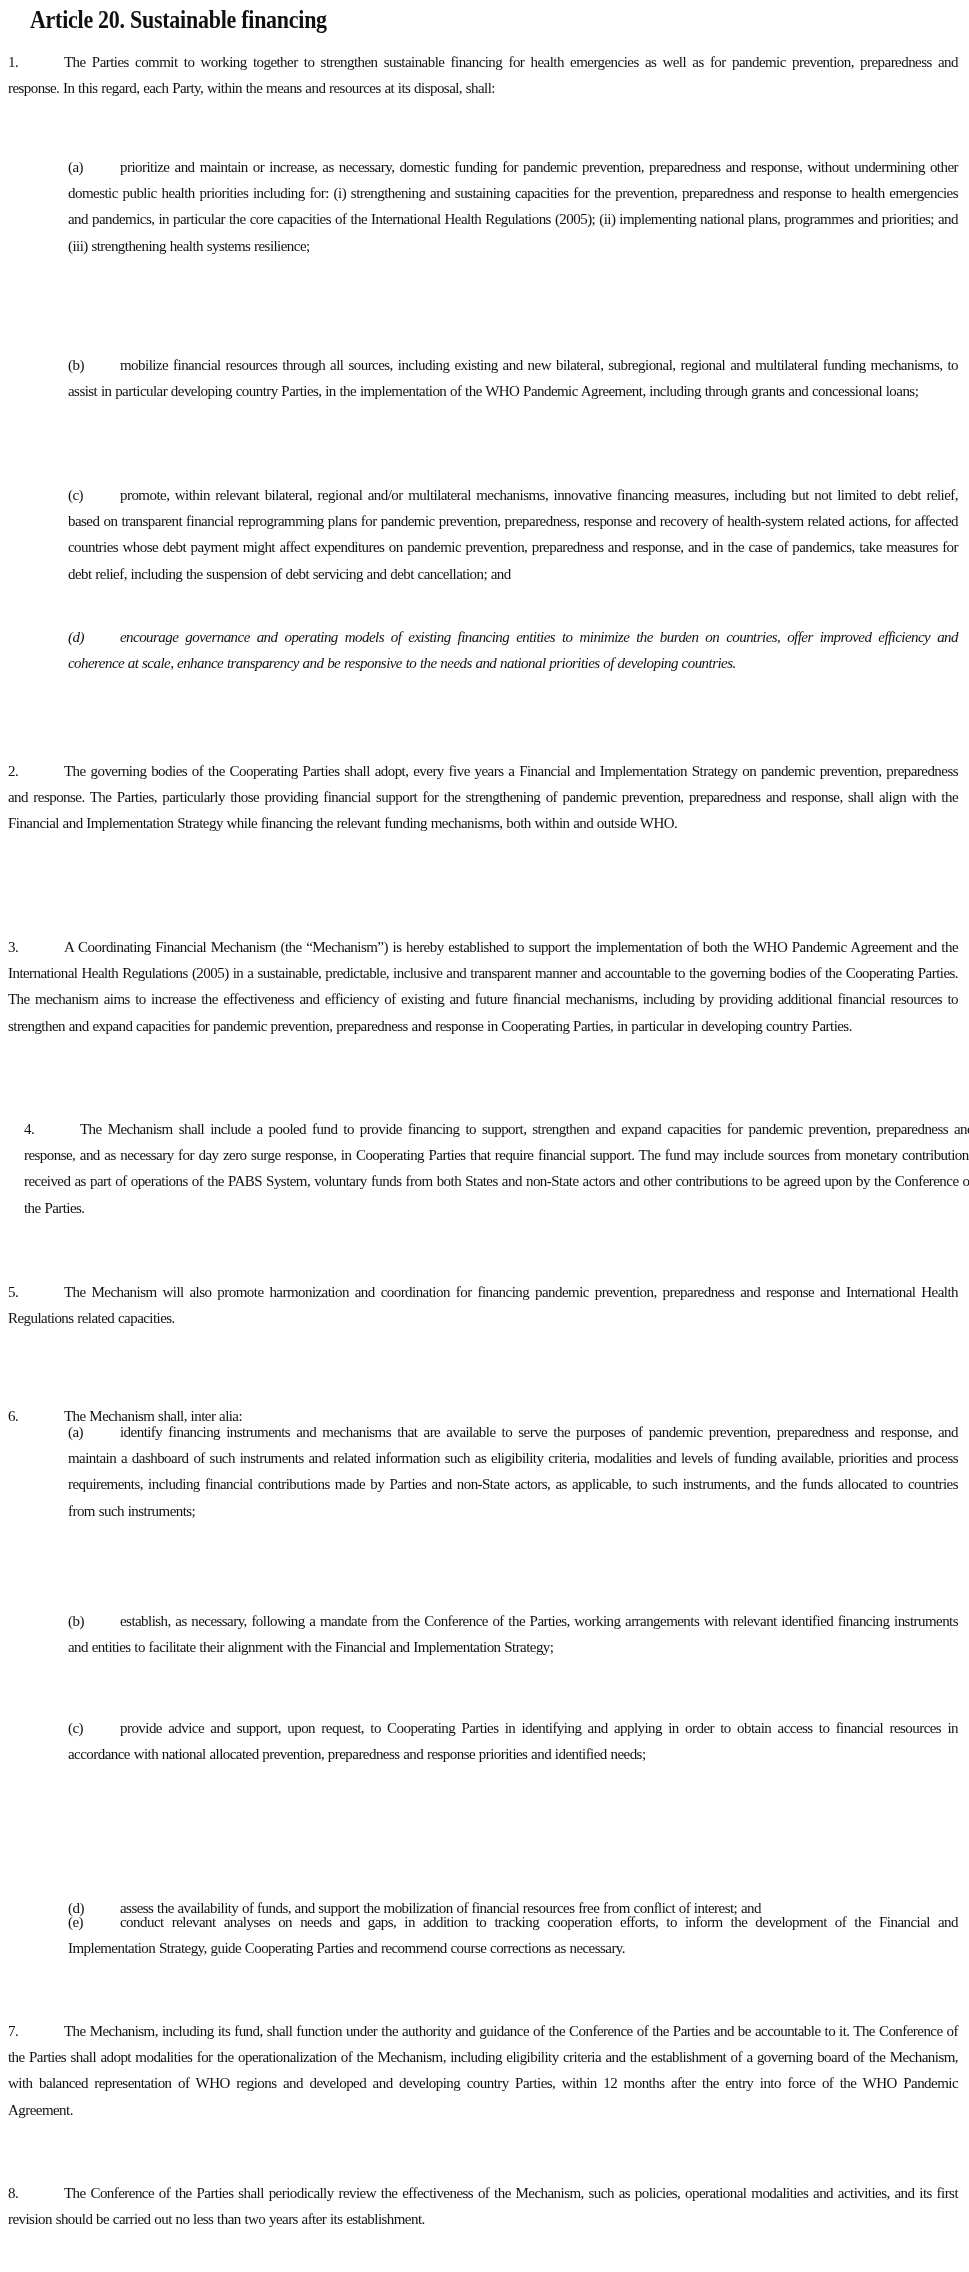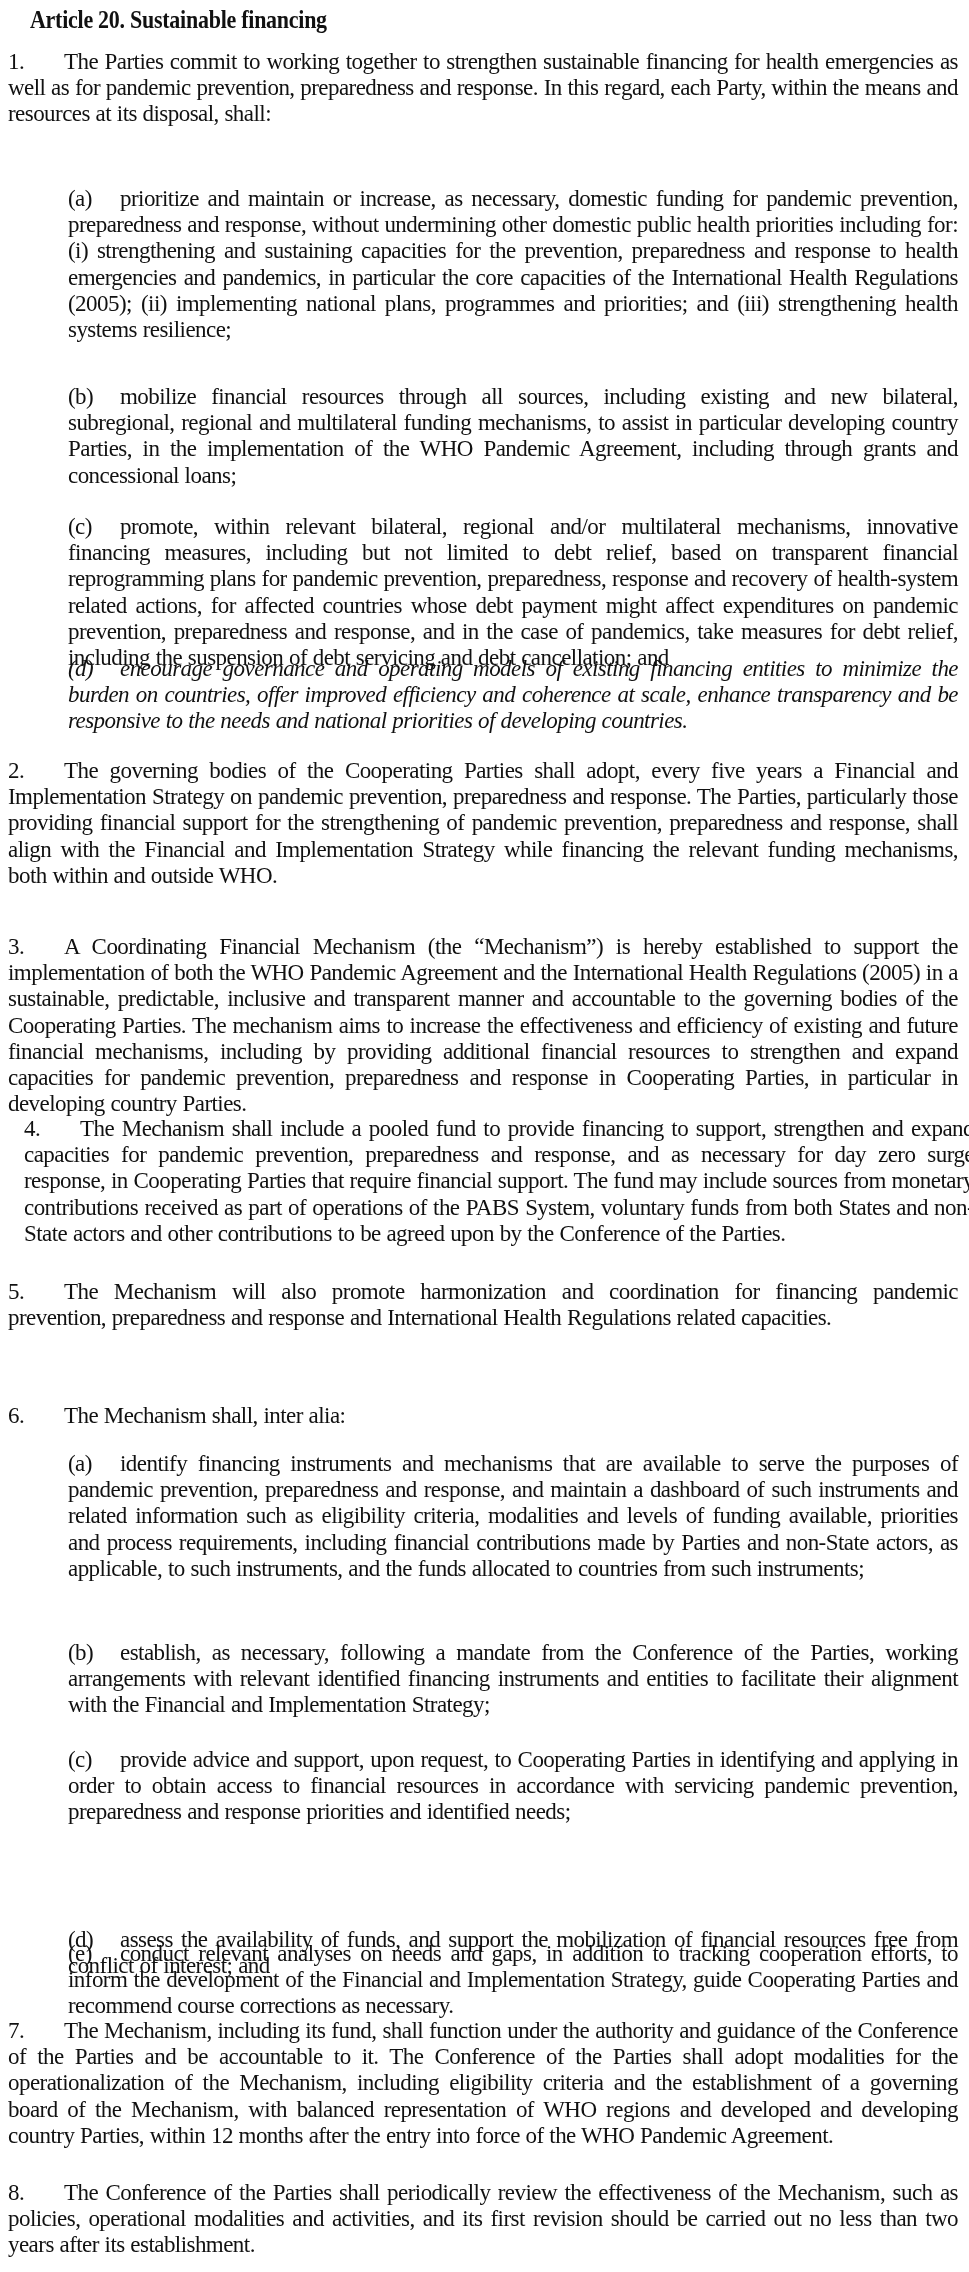--- a/index.html
+++ b/index.html
@@ -25,35 +25,34 @@
       font-weight: bold;
       font-size: 25px;
       line-height: 30px;
       margin: 5px 0 0 22px;
       letter-spacing: -0.3px;
       transform: scaleX(0.88);
       transform-origin: 0 0;
       white-space: nowrap;
     }
     .para {
-      font-size: 23px;
+      font-size: 15px;
       line-height: 26.2px;
       text-align: justify;
       text-align-last: left;
       letter-spacing: -0.55px;
       word-spacing: 0.5px;
       margin: 0;
     }
     .num {
       display: inline-block;
       width: 56px;
     }
     .sub {
       margin-left: 60px;
-      margin-top: 32px;
     }
     .subnum {
       display: inline-block;
       width: 52px;
     }
   </style>
 </head>
 <body>
 
 <div class="page">
@@ -102,21 +101,21 @@
 
   <p class="para sub" style="position:absolute; top:1419px; width:890px;">
     <span class="subnum">(a)</span><span>identify financing instruments and mechanisms that are available to serve the purposes of pandemic prevention, preparedness and response, and maintain a dashboard of such instruments and related information such as eligibility criteria, modalities and levels of funding available, priorities and process requirements, including financial contributions made by Parties and non-State actors, as applicable, to such instruments, and the funds allocated to countries from such instruments;</span>
   </p>
 
   <p class="para sub" style="position:absolute; top:1608px; width:890px;">
     <span class="subnum">(b)</span><span>establish, as necessary, following a mandate from the Conference of the Parties, working arrangements with relevant identified financing instruments and entities to facilitate their alignment with the Financial and Implementation Strategy;</span>
   </p>
 
   <p class="para sub" style="position:absolute; top:1715px; width:890px;">
-    <span class="subnum">(c)</span><span>provide advice and support, upon request, to Cooperating Parties in identifying and applying in order to obtain access to financial resources in accordance with servicing pandemic prevention, preparedness and response priorities and identified needs;</span>
+    <span class="subnum">(c)</span><span>provide advice and support, upon request, to Cooperating Parties in identifying and applying in order to obtain access to financial resources in accordance with national allocated prevention, preparedness and response priorities and identified needs;</span>
   </p>
 
   <p class="para sub" style="position:absolute; top:1895px; width:890px;">
     <span class="subnum">(d)</span><span>assess the availability of funds, and support the mobilization of financial resources free from conflict of interest; and</span>
   </p>
 
   <p class="para sub" style="position:absolute; top:1909px; width:890px;">
     <span class="subnum">(e)</span><span>conduct relevant analyses on needs and gaps, in addition to tracking cooperation efforts, to inform the development of the Financial and Implementation Strategy, guide Cooperating Parties and recommend course corrections as necessary.</span>
   </p>
 

